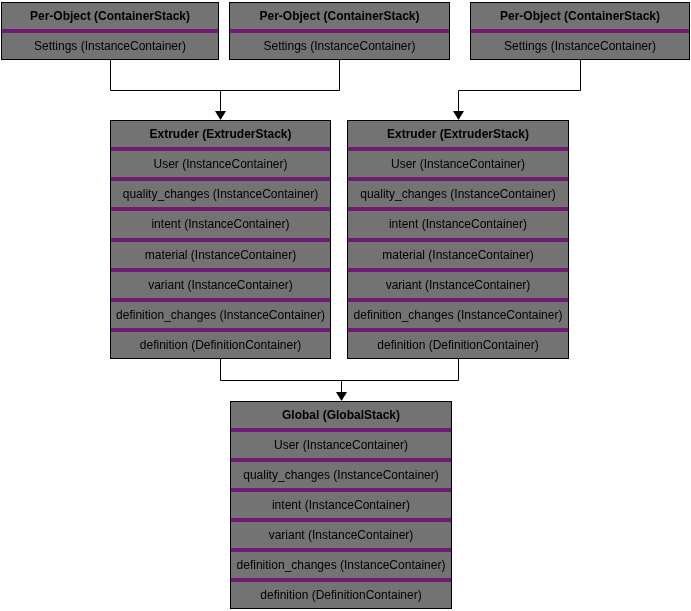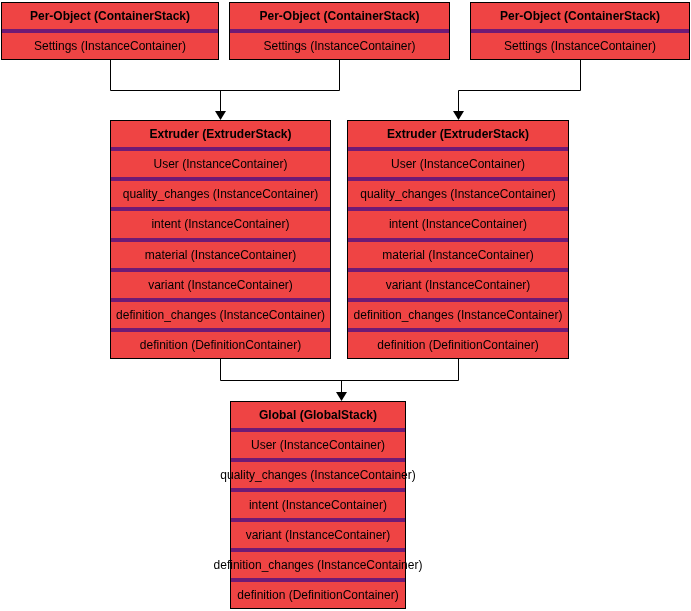--- a/index.html
+++ b/index.html
@@ -17,21 +17,21 @@
   }
   .edges {
     position: absolute;
     left: 0;
     top: 0;
     width: 691px;
     height: 611px;
   }
   .node {
     position: absolute;
-    background: #ef4444;
+    background: #737373;
     border: 1px solid #000000;
     display: flex;
     flex-direction: column;
   }
   .node-title,
   .node-row {
     flex: 1;
     display: flex;
     align-items: center;
     justify-content: center;
@@ -43,21 +43,21 @@
   .node-title {
     border-top: none;
     font-weight: bold;
   }
   
   #per-object-left   { left: 1px;   top: 2px;   width: 218px; height: 58px; }
   #per-object-middle { left: 229px; top: 2px;   width: 221px; height: 58px; }
   #per-object-right  { left: 470px; top: 2px;   width: 220px; height: 58px; }
   #extruder-left     { left: 110px; top: 120px; width: 221px; height: 239px; }
   #extruder-right    { left: 347px; top: 120px; width: 222px; height: 239px; }
-  #global-stack      { left: 230px; top: 401px; width: 176px; height: 208px; }
+  #global-stack      { left: 230px; top: 401px; width: 222px; height: 208px; }
 </style>
 </head>
 <body>
 
 <div class="canvas">
 
   <svg class="edges" viewBox="0 0 691 611" aria-hidden="true">
 
     <g fill="none" stroke-width="1" stroke="#000000">
       <path d="M110.5 59 V90.5 M339.5 59 V90.5 M110.5 90.5 H339.5 M220.5 90.5 V112"></path>

